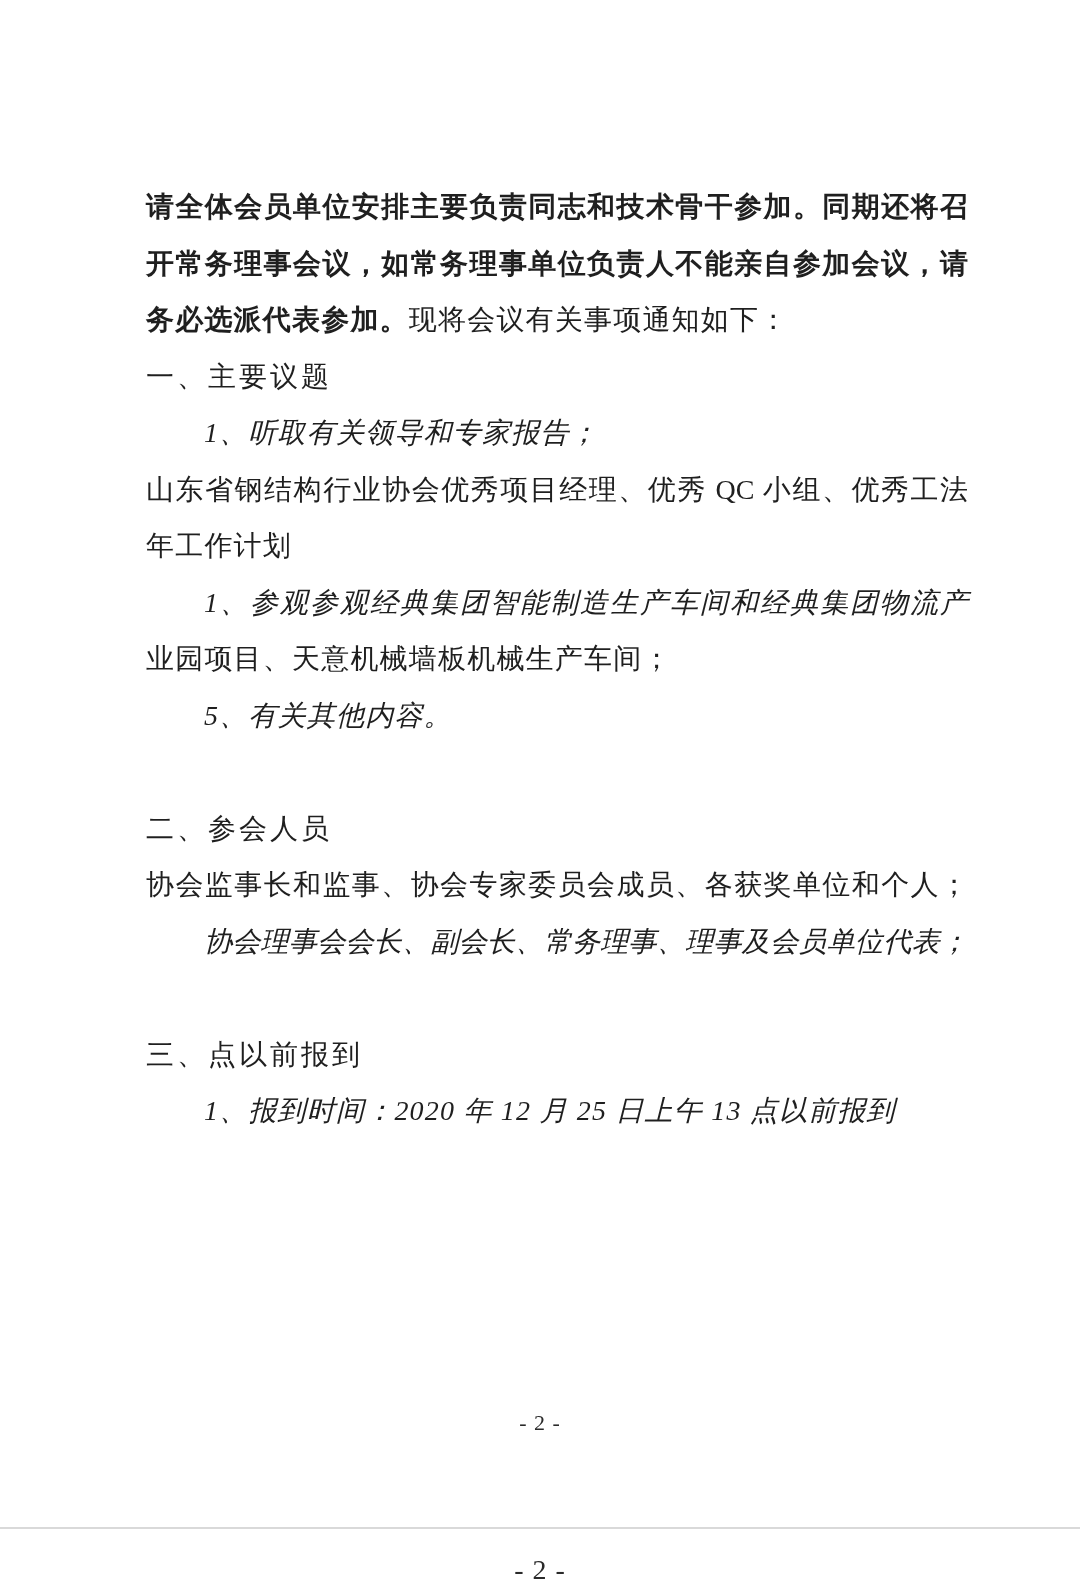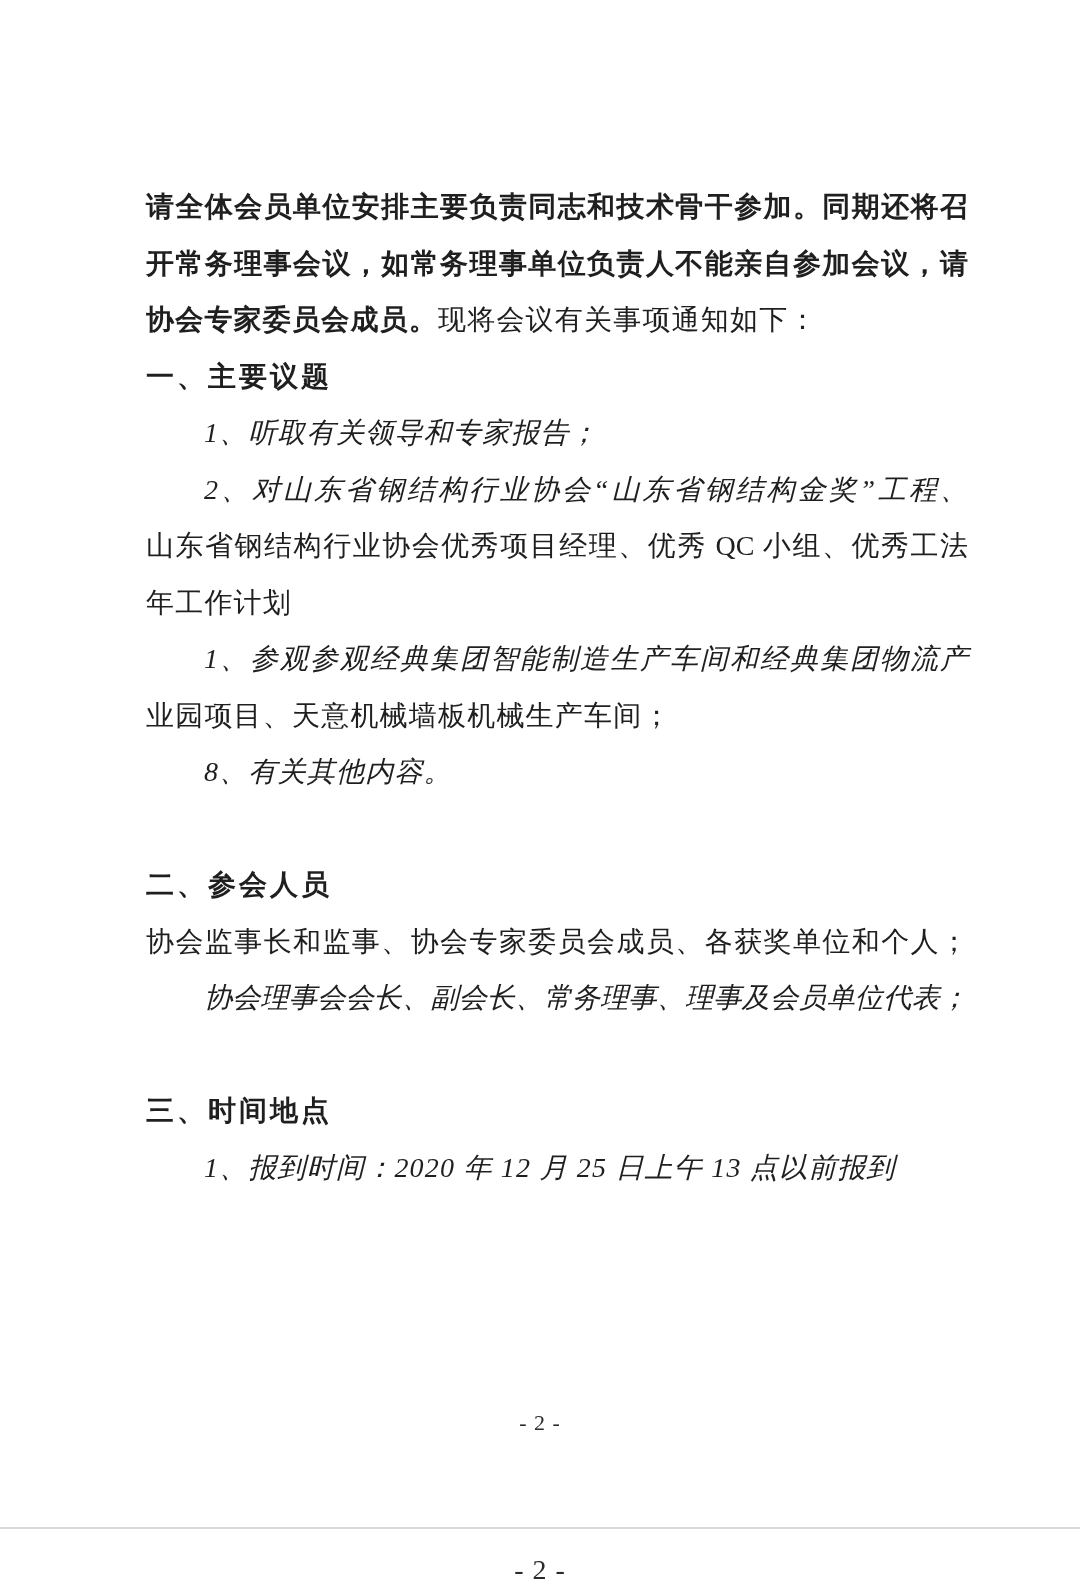--- a/index.html
+++ b/index.html
@@ -6,53 +6,52 @@
   body{
     width:1080px;height:1585px;position:relative;overflow:hidden;
     background:#ffffff;color:#1f1f1f;
     font-family:"Liberation Serif","DejaVu Serif",serif;
   }
   .content{position:absolute;left:146px;top:179px;width:822px;}
   .ln{height:56.5px;line-height:56.5px;font-size:28px;letter-spacing:1.2px;}
   .full{text-align:justify;text-align-last:justify;letter-spacing:0;}
   .indent{text-indent:58px;font-style:italic;}
   .bold{font-weight:700;}
-  .heading{letter-spacing:3px;font-weight:bold;}
+  .heading{letter-spacing:3px;}
   .spacer{height:56.5px;}
   .footer{
     position:absolute;top:1410px;left:0;width:1080px;text-align:center;
     font-size:22px;line-height:26px;letter-spacing:1px;color:#2a2a2a;
   }
   .pagebreak{position:absolute;top:1527px;left:0;width:1080px;height:2px;background:#d9d9d9;}
   .next-num{
     position:absolute;top:1553px;left:0;width:1080px;text-align:center;
     font-size:28px;line-height:34px;letter-spacing:1px;color:#2a2a2a;
   }
 </style>
 </head>
 <body>
 
 <div class="content">
   <div class="ln bold full">请全体会员单位安排主要负责同志和技术骨干参加。同期还将召</div>
   <div class="ln bold full">开常务理事会议，如常务理事单位负责人不能亲自参加会议，请</div>
-  <div class="ln"><span class="bold">协会专家委员会成员。</span><span>现将会议有关事项通知如下：</span></div>
+  <div class="ln"><span class="bold">务必选派代表参加。</span><span>现将会议有关事项通知如下：</span></div>
   <div class="ln heading">一、主要议题</div>
   <div class="ln indent">1、听取有关领导和专家报告；</div>
-  <div class="ln indent full">2、对山东省钢结构行业协会“山东省钢结构金奖”工程、</div>
   <div class="ln full">山东省钢结构行业协会优秀项目经理、优秀 QC 小组、优秀工法</div>
   <div class="ln">年工作计划</div>
   <div class="ln indent full">1、参观参观经典集团智能制造生产车间和经典集团物流产</div>
   <div class="ln">业园项目、天意机械墙板机械生产车间；</div>
-  <div class="ln indent">8、有关其他内容。</div>
+  <div class="ln indent">5、有关其他内容。</div>
   <div class="spacer"></div>
   <div class="ln heading">二、参会人员</div>
   <div class="ln full">协会监事长和监事、协会专家委员会成员、各获奖单位和个人；</div>
   <div class="ln indent full">协会理事会会长、副会长、常务理事、理事及会员单位代表；</div>
   <div class="spacer"></div>
-  <div class="ln heading">三、时间地点</div>
+  <div class="ln heading">三、点以前报到</div>
   <div class="ln indent">1、报到时间：2020 年 12 月 25 日上午 13 点以前报到</div>
 </div>
 
 <div class="footer">- 2 -</div>
 
 <div class="pagebreak"></div>
 
 <div class="next-num">- 2 -</div>
 
 </body></html>

